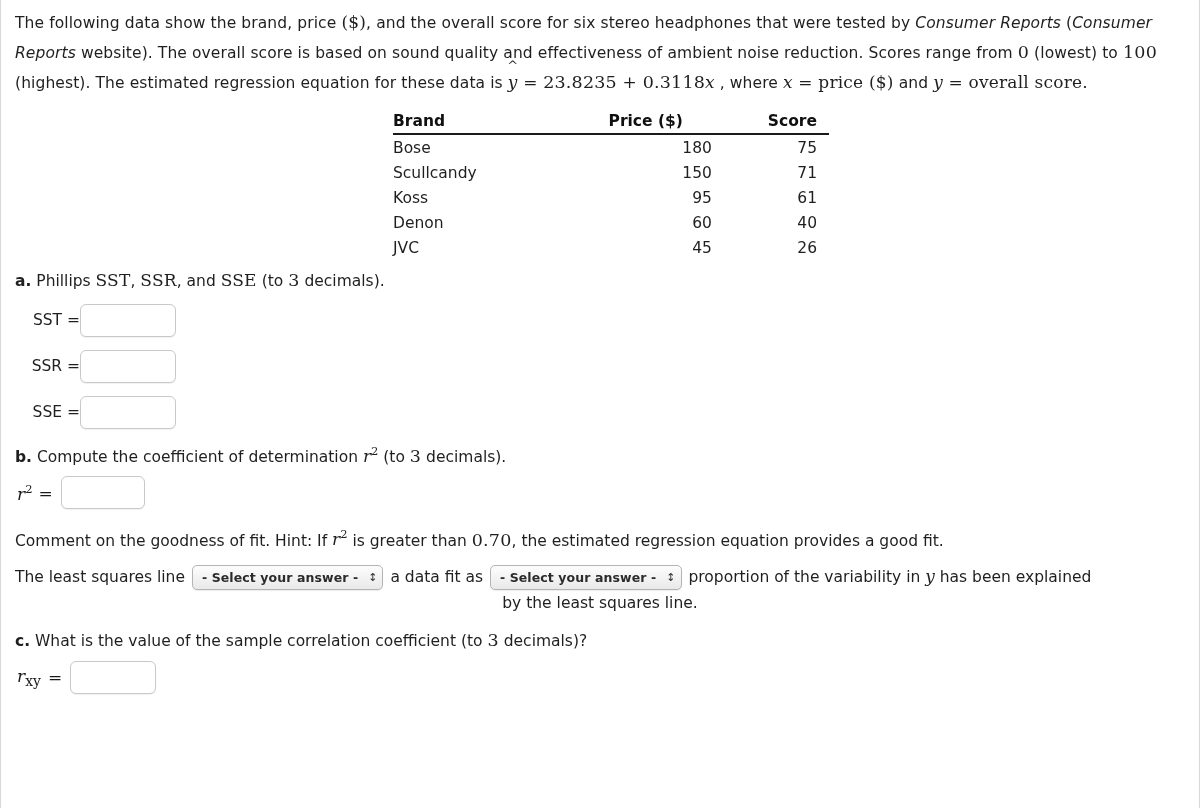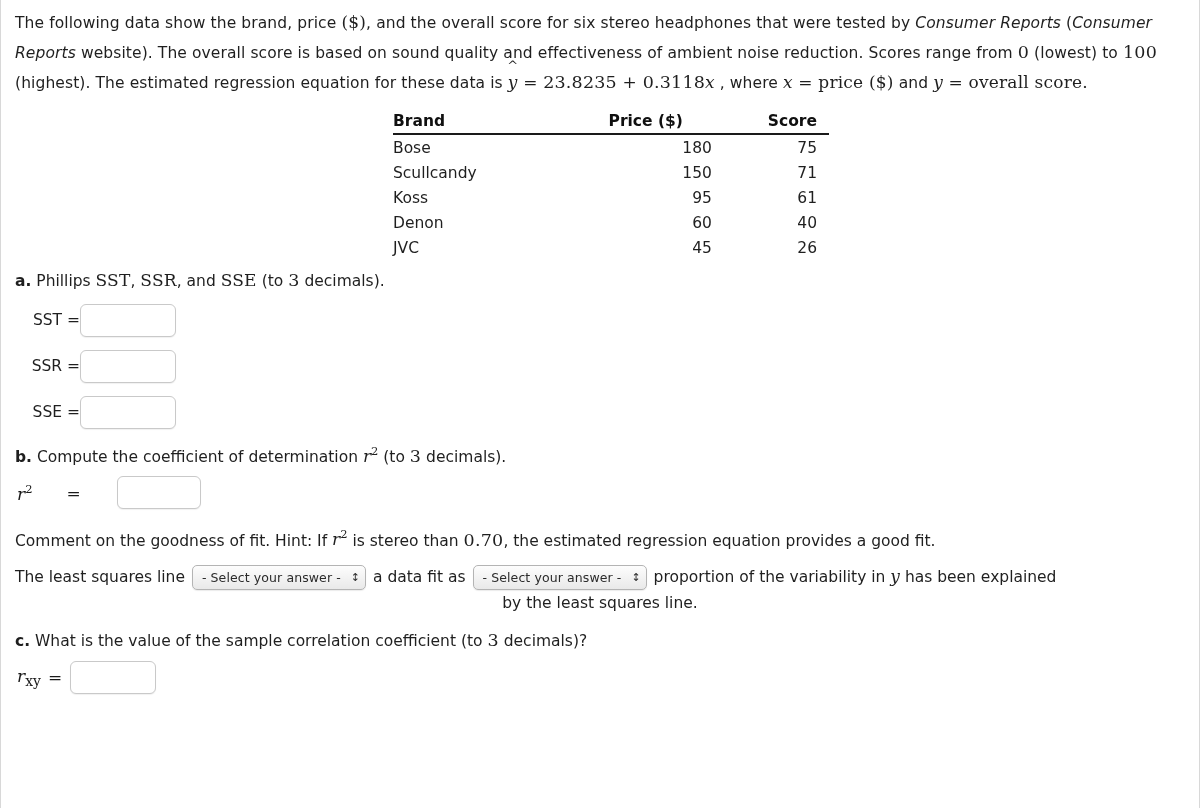--- a/index.html
+++ b/index.html
@@ -163,21 +163,21 @@
     border: 1px solid #b4b4b4;
     border-radius: 5px;
     background: linear-gradient(to bottom, #fdfdfd 0%, #f3f3f3 50%, #e9e9e9 100%);
     box-shadow: 0 1px 1px rgba(0,0,0,0.08);
     vertical-align: middle;
     margin: 0 2px;
     cursor: default;
   }
   .selbox .sel-text {
     font-size: 12.5px;
-    font-weight: normal;
+    font-weight: bold;
     color: #2b2b2b;
     white-space: nowrap;
     letter-spacing: 0.1px;
   }
   .selbox .sel-arrow {
     font-size: 11px;
     line-height: 1;
     color: #2b2b2b;
     margin-left: 10px;
     font-family: "DejaVu Sans", sans-serif;
@@ -250,28 +250,28 @@
 
   <div class="sst-label-row">
     <span class="eqlabel" style="width:65px;">SSE =</span>
     <input class="ans w-wide" type="text" value="" style="">
   </div>
 
   <div class="qline" style="margin-top:2px;">
     <span class="qmark">b.</span><span> Compute the coefficient of determination </span><span class="mi"><span>r</span><span class="sup">2</span></span><span> (to </span><span class="mnum">3</span><span> decimals).</span>
   </div>
 
-  <div class="sst-label-row" style="height:44px;gap:28px;">
+  <div class="sst-label-row" style="height:44px;">
     <span class="mi" style="margin-left:2px;"><span>r</span><span class="sup">2</span></span>
     <span class="m" style="margin:0 8px 0 6px;">=</span>
     <input class="ans w-mid" type="text" value="" style="">
   </div>
 
   <div class="qline" style="margin-top:6px;">
-    <span>Comment on the goodness of fit. Hint: If </span><span class="mi"><span>r</span><span class="sup">2</span></span><span> is stereo than </span><span class="mnum">0.70</span><span>, the estimated regression equation provides a good fit.</span>
+    <span>Comment on the goodness of fit. Hint: If </span><span class="mi"><span>r</span><span class="sup">2</span></span><span> is greater than </span><span class="mnum">0.70</span><span>, the estimated regression equation provides a good fit.</span>
   </div>
 
   <div class="qline" style="margin-top:8px;">
     <span>The least squares line </span><span class="selbox">
         <span class="sel-text">- Select your answer -</span>
         <span class="sel-arrow">↕</span>
       </span><span> a data fit as </span><span class="selbox">
         <span class="sel-text">- Select your answer -</span>
         <span class="sel-arrow">↕</span>
       </span><span> proportion of the variability in </span><span class="mi">y</span><span> has been explained</span>

